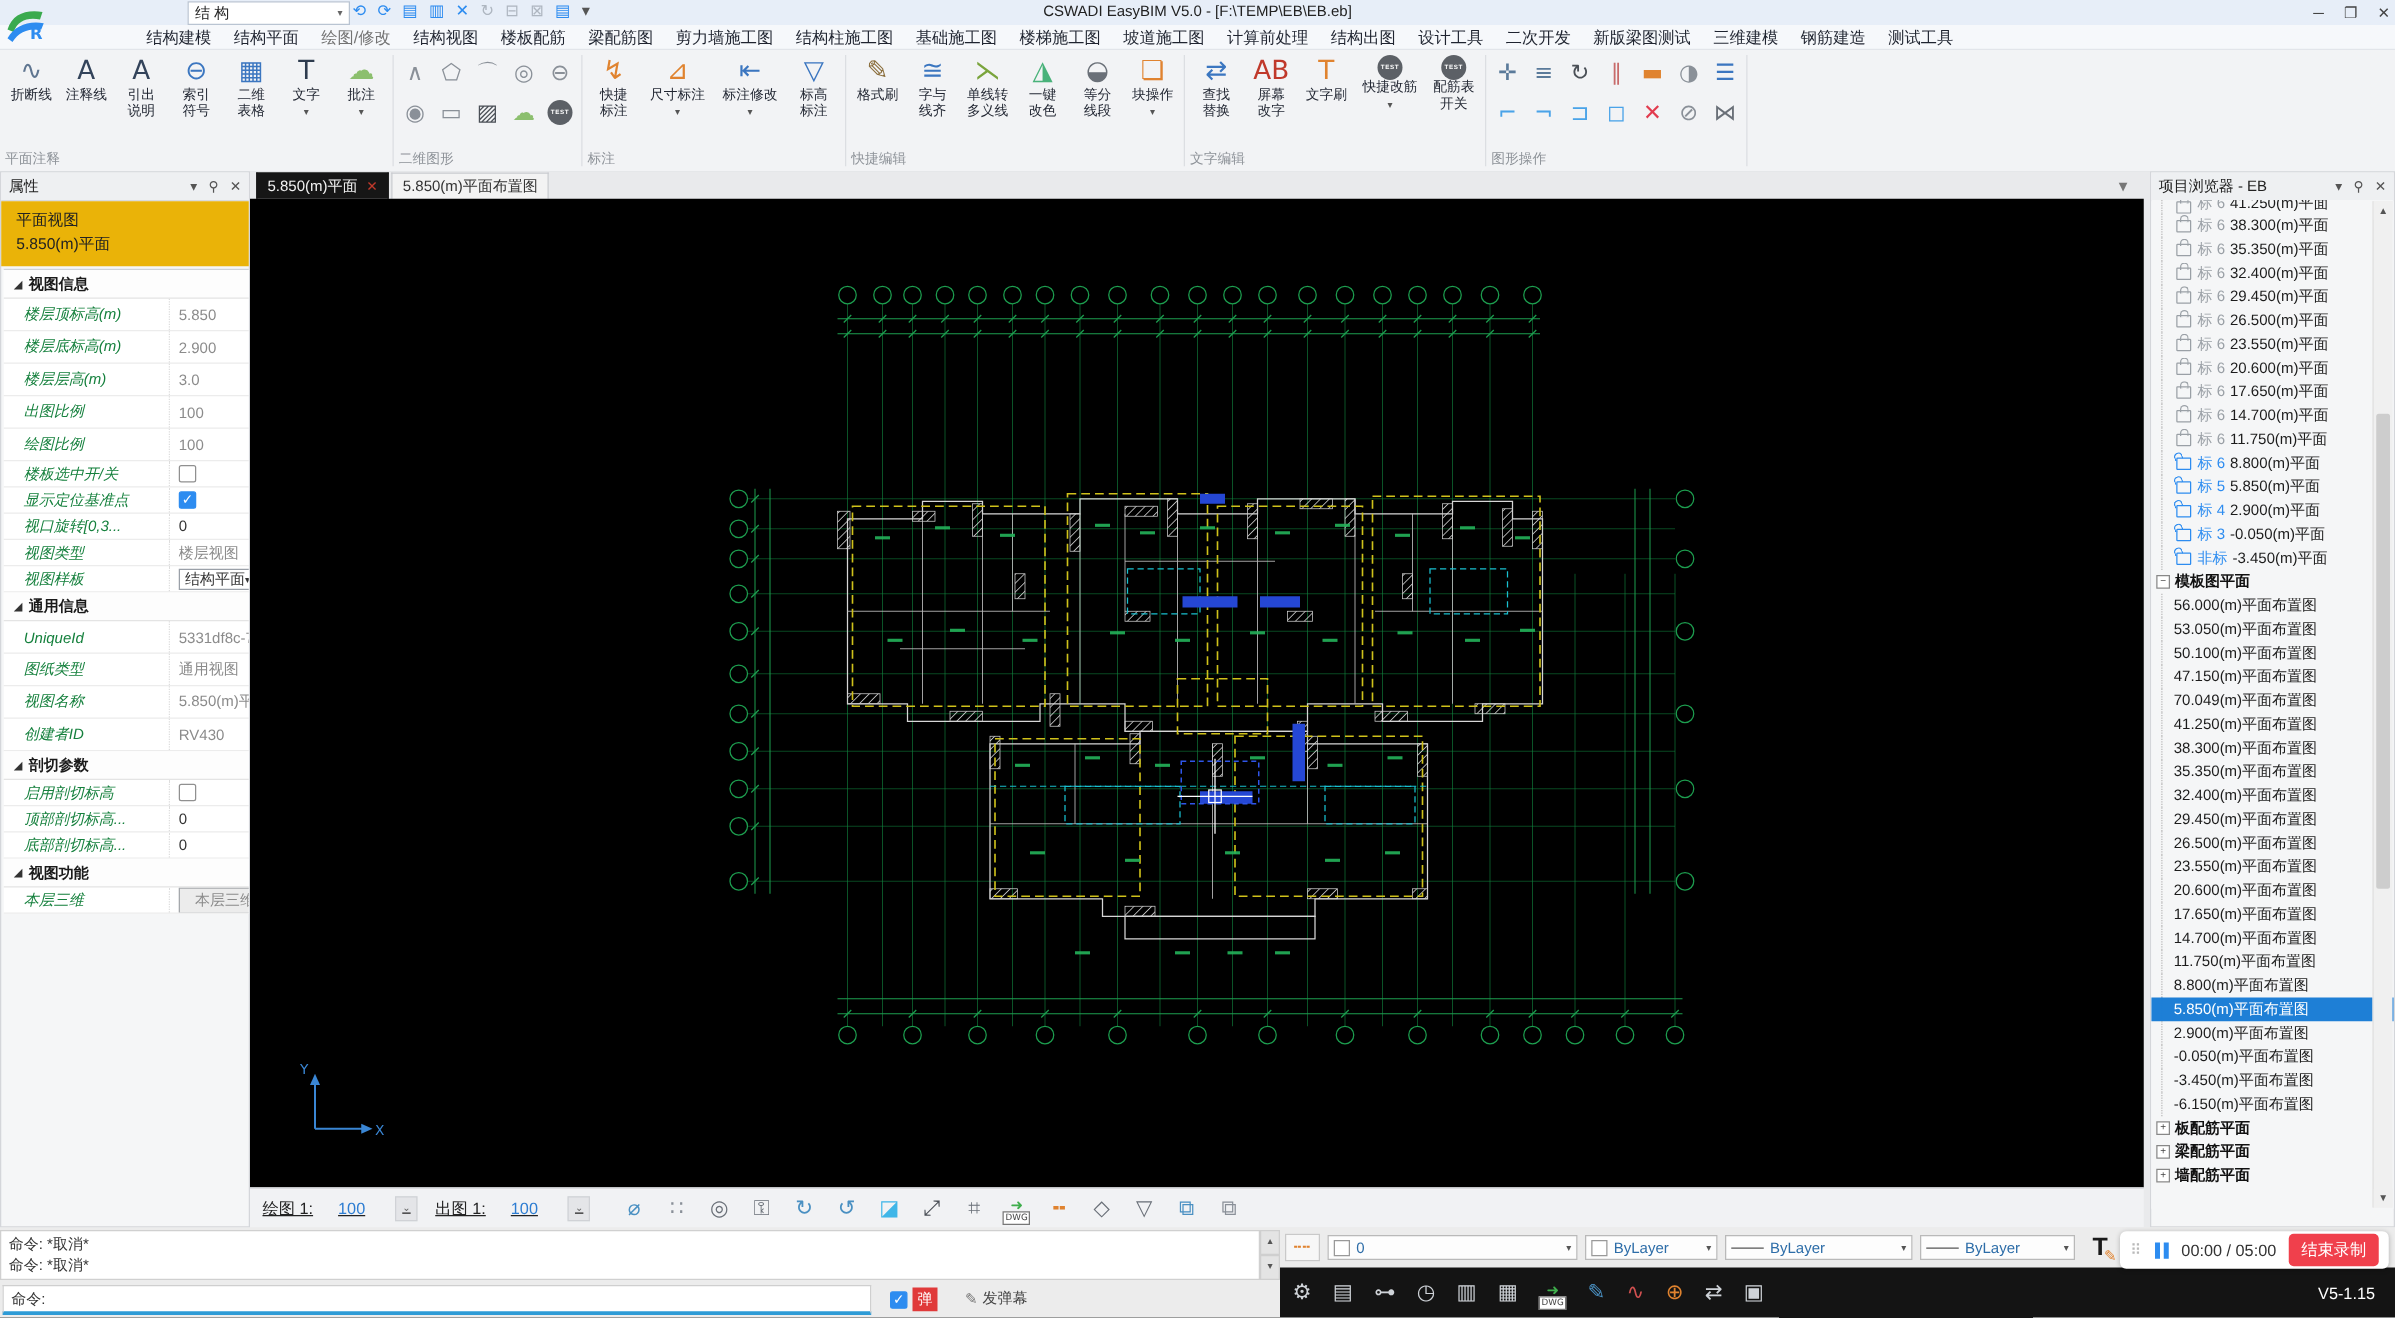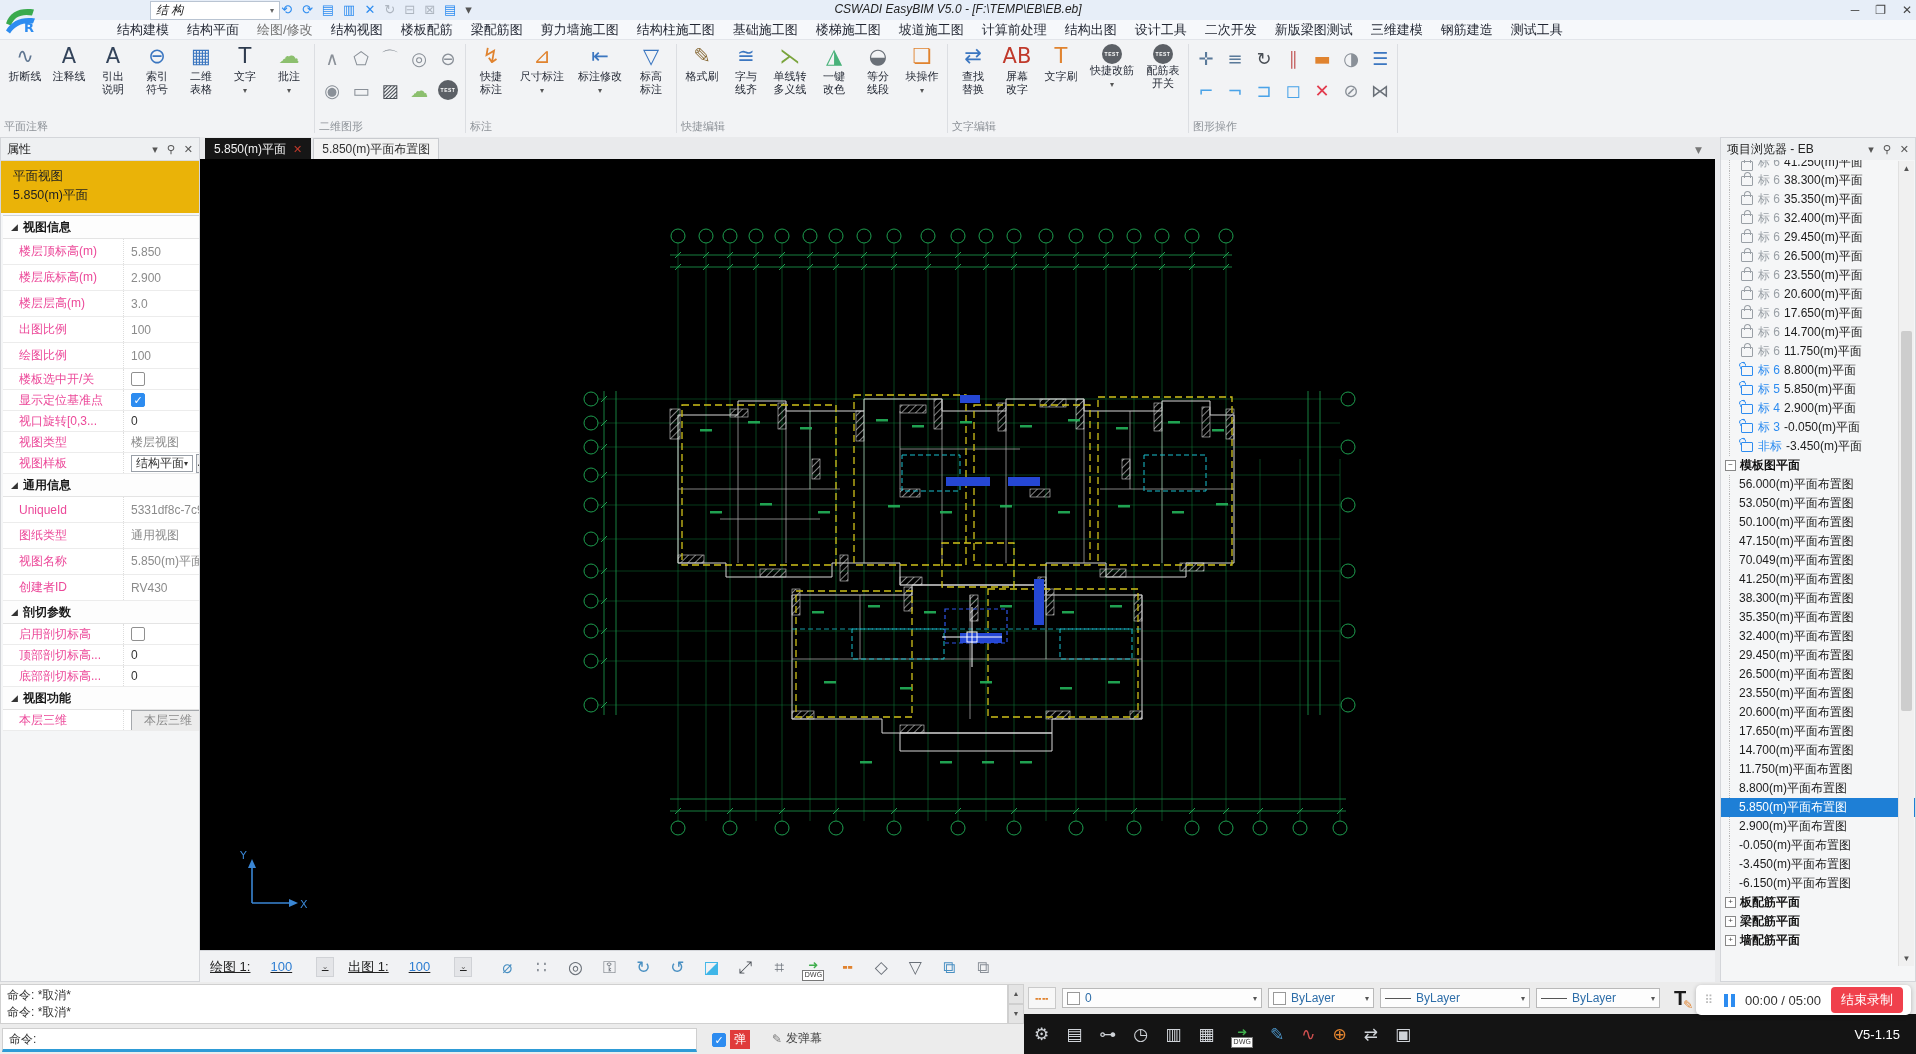--- a/index.html
+++ b/index.html
@@ -1,20 +1,20 @@
 <!DOCTYPE html>
 <html><head>
 <meta charset="utf-8">
 <style>
   html,body{margin:0;padding:0;background:#9a9a9a;}
   #app{position:relative;width:1916px;height:1054px;background:#f0f1f3;overflow:hidden;
        font-family:"Liberation Sans","DejaVu Sans",sans-serif;font-size:12px;color:#333;
        -webkit-font-smoothing:antialiased;}
   
-  .titlebar{position:absolute;left:0;top:0;width:100%;height:20px;background:#e7eef8;border-bottom:1px solid #d8dfe8;font-style:italic;}
+  .titlebar{position:absolute;left:0;top:0;width:100%;height:20px;background:#e7eef8;border-bottom:1px solid #d8dfe8;}
   .logo{position:absolute;left:2px;top:1px;width:36px;height:37px;z-index:5;}
   .scheme{position:absolute;left:150px;top:1px;width:118px;height:17px;background:#fff;border:1px solid #b9c4d2;
           display:flex;align-items:center;justify-content:space-between;padding:0 5px;font-size:12px;color:#222;}
   .qat{position:absolute;left:282px;top:0;height:20px;display:flex;align-items:center;gap:9px;}
   .qat .ic{font-size:13px;line-height:20px;}
   .apptitle{position:absolute;left:0;right:0;top:2px;text-align:center;font-size:12px;color:#222;pointer-events:none;}
   .winctl{position:absolute;right:4px;top:0;height:20px;display:flex;gap:16px;align-items:center;color:#444;font-size:12px;}
   
   .menubar{position:absolute;left:0;top:20px;width:100%;height:20px;background:#f6f8fb;border-bottom:1px solid #e2e5ea;
            display:flex;align-items:center;padding-left:108px;box-sizing:border-box;}
@@ -43,23 +43,23 @@
            padding:0 6px;font-size:12px;color:#222;}
   .panel-h .sp{flex:1;}
   .panel-h .hic{color:#555;font-size:11px;margin-left:9px;font-family:"DejaVu Sans",sans-serif;}
   
   #propPanel{left:0;width:200px;}
   .prop-title{background:#eab308;padding:6px 12px 8px 12px;}
   .prop-title div{line-height:19px;font-size:12.5px;color:#222;}
   .ptable{background:#fff;border-top:1px solid #cfd2d6;margin:2px 0 0 2px;}
   .prow{display:flex;align-items:center;border-bottom:1px solid #ececec;box-sizing:border-box;}
   .prow.tall{height:26px;} .prow.short{height:21px;}
-  .prow .pl{width:104px;padding-left:16px;color:#ec4899;white-space:nowrap;overflow:hidden;flex:none;}
+  .prow .pl{width:104px;padding-left:16px;color:#15803d;white-space:nowrap;overflow:hidden;flex:none;font-style:italic;}
   .prow .pv{flex:1;color:#8b8b8b;border-left:1px dotted #ddd;padding-left:7px;height:100%;
-            display:flex;align-items:center;white-space:nowrap;overflow:hidden;}
+            display:flex;align-items:center;white-space:nowrap;overflow:hidden;margin-left:12px;}
   .psec{height:22px;display:flex;align-items:center;font-weight:bold;color:#1a1a1a;padding-left:8px;
         border-bottom:1px solid #e4e4e4;background:#fdfdfd;}
   .psec .tri{font-size:9px;margin-right:5px;color:#333;}
   .cbx{width:14px;height:14px;border:1px solid #909090;border-radius:2px;background:#fff;box-sizing:border-box;}
   .cbx.on{background:#2d8cf0;border-color:#2d8cf0;color:#fff;font-size:11px;line-height:12px;text-align:center;}
   .pselect{width:86px;height:17px;border:1px solid #9aa0a8;background:#fff;color:#333;font-size:12px;
            display:flex;align-items:center;justify-content:space-between;padding:0 4px;box-sizing:border-box;}
   .pmore{width:18px;height:17px;border:1px solid #9aa0a8;background:#f0f0f0;margin-left:3px;text-align:center;line-height:15px;}
   .pbtn{height:19px;border:1px solid #a5a8ac;background:#ececec;padding:0 12px;font-size:12px;display:flex;align-items:center;}
   

